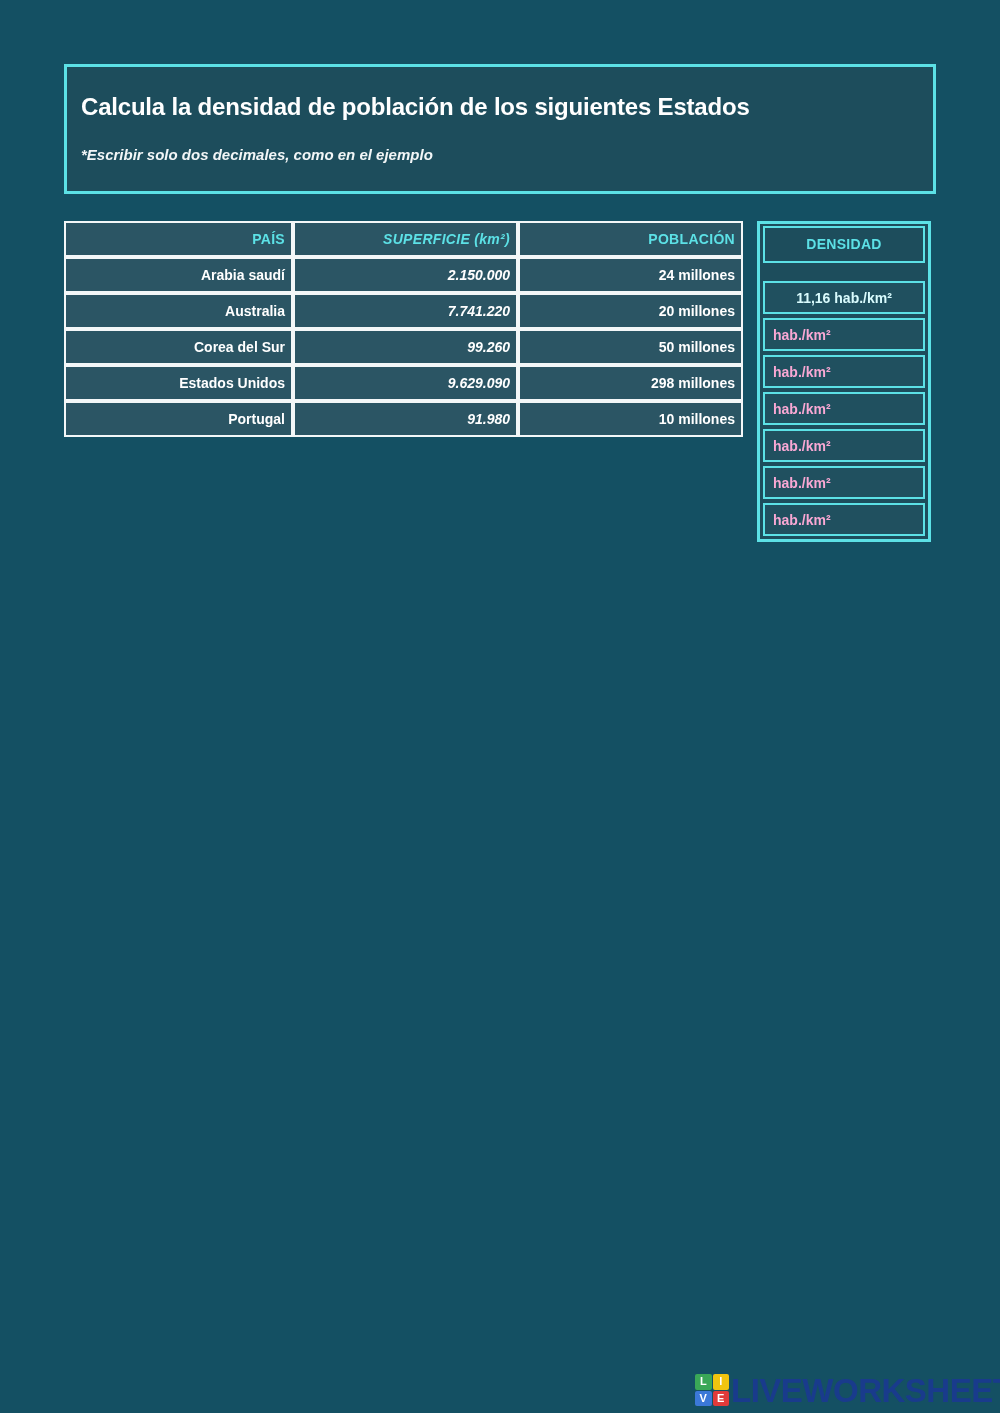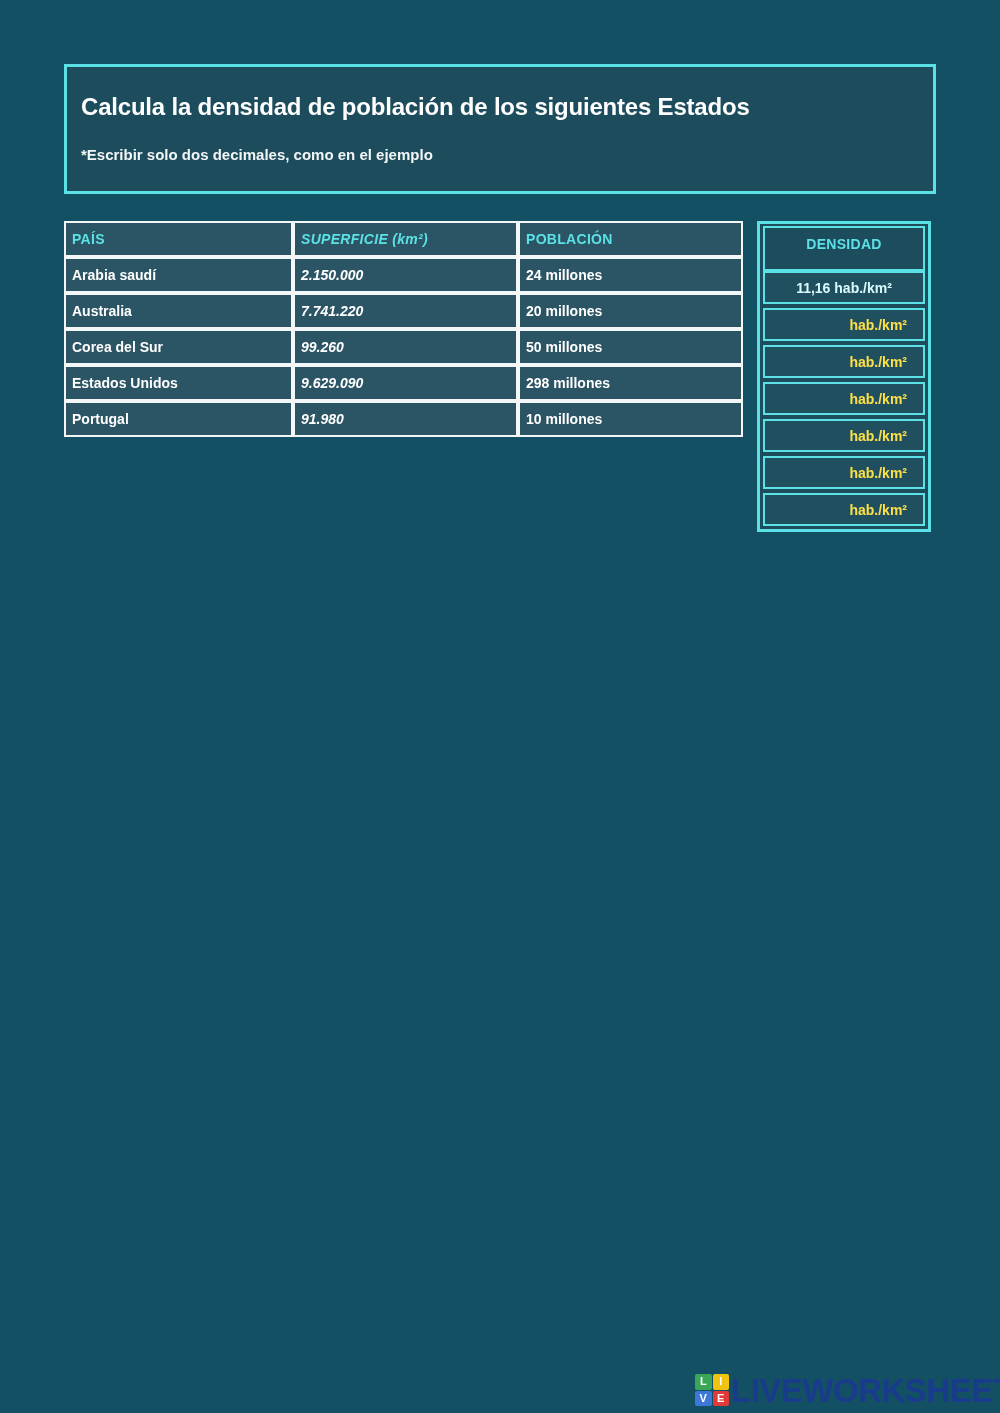--- a/index.html
+++ b/index.html
@@ -38,20 +38,21 @@
     margin: 0;
     white-space: nowrap;
   }
   .prompt-sub {
     color: #f2f6f7;
     font-size: 15px;
     font-weight: bold;
     margin: 26px 0 0 0;
     line-height: 1.1;
     white-space: nowrap;
+    font-style: italic;
   }
 
   
   .table-wrap {
     position: absolute;
     left: 64px;
     top: 221px;
     width: 679px;
   }
   table.data-table {
@@ -59,21 +60,21 @@
     border-spacing: 0;
     width: 679px;
     table-layout: fixed;
   }
   table.data-table td,
   table.data-table th {
     border: 2px solid #f3f7f8;
     background: #2b5564;
     height: 36px;
     padding: 4px 6px;
-    text-align: left;
+    text-align: right;
     vertical-align: middle;
     font-size: 14px;
     font-weight: bold;
     color: #ffffff;
     box-sizing: border-box;
     overflow: hidden;
     white-space: nowrap;
   }
   table.data-table th {
     color: #5ce1e6;
@@ -88,43 +89,42 @@
     position: absolute;
     left: 757px;
     top: 221px;
     width: 174px;
     box-sizing: border-box;
     border: 3px solid #5ce1e6;
     background: #1d4d5c;
     padding: 2px 3px 3px 3px;
   }
   .density-head {
-    height: 45px;
+    height: 37px;
     line-height: 33px;
     text-align: center;
     color: #5ce1e6;
     font-size: 14px;
     font-weight: bold;
     letter-spacing: 0.3px;
     box-sizing: border-box;
     border: 2px solid #5ce1e6;
     background: #1d4d5c;
-    margin-bottom: 0;
+    margin-bottom: 18px;
   }
   .density-cell {
     height: 33px;
     line-height: 31px;
     box-sizing: border-box;
     border: 2px solid #5ce1e6;
     background: #20505f;
-    color: #fde047;
+    color: #f9a8d4;
     font-size: 14px;
     font-weight: bold;
-    text-align: right;
-    padding: 0 16px;
+    padding: 0 8px;
     margin-bottom: 4px;
     white-space: nowrap;
     overflow: hidden;
   }
   .density-cell:last-child { margin-bottom: 0; }
   .density-cell.filled {
     text-align: center;
     color: #d9fbfd;
     padding: 0 16px;
   }

